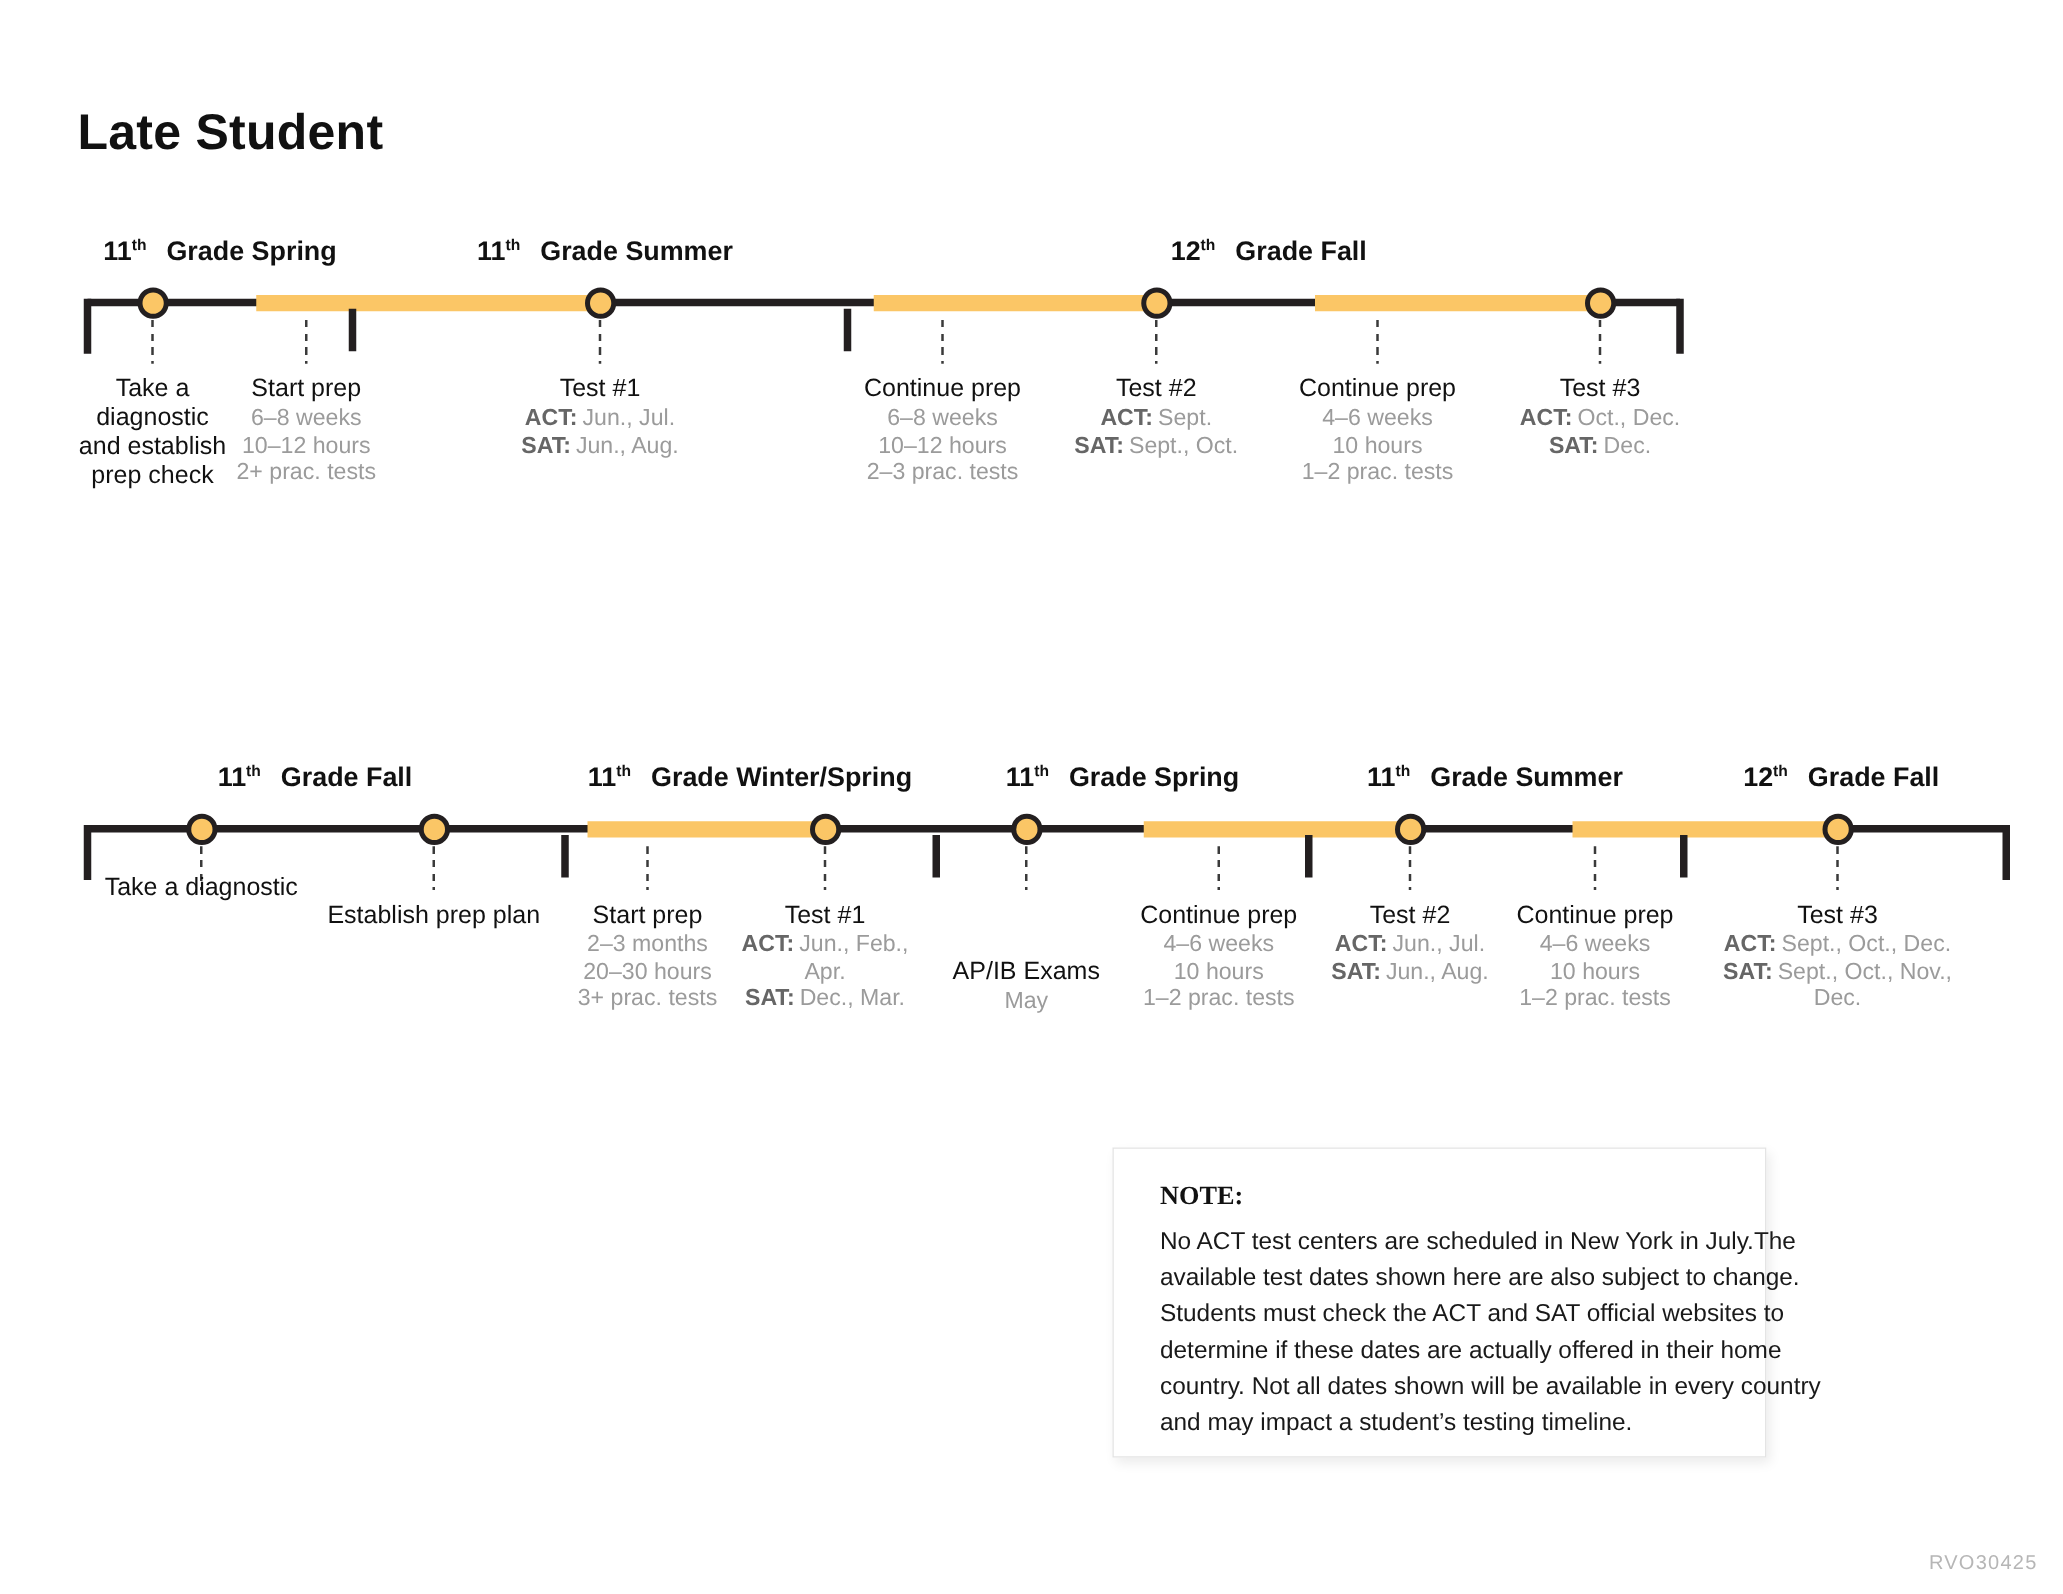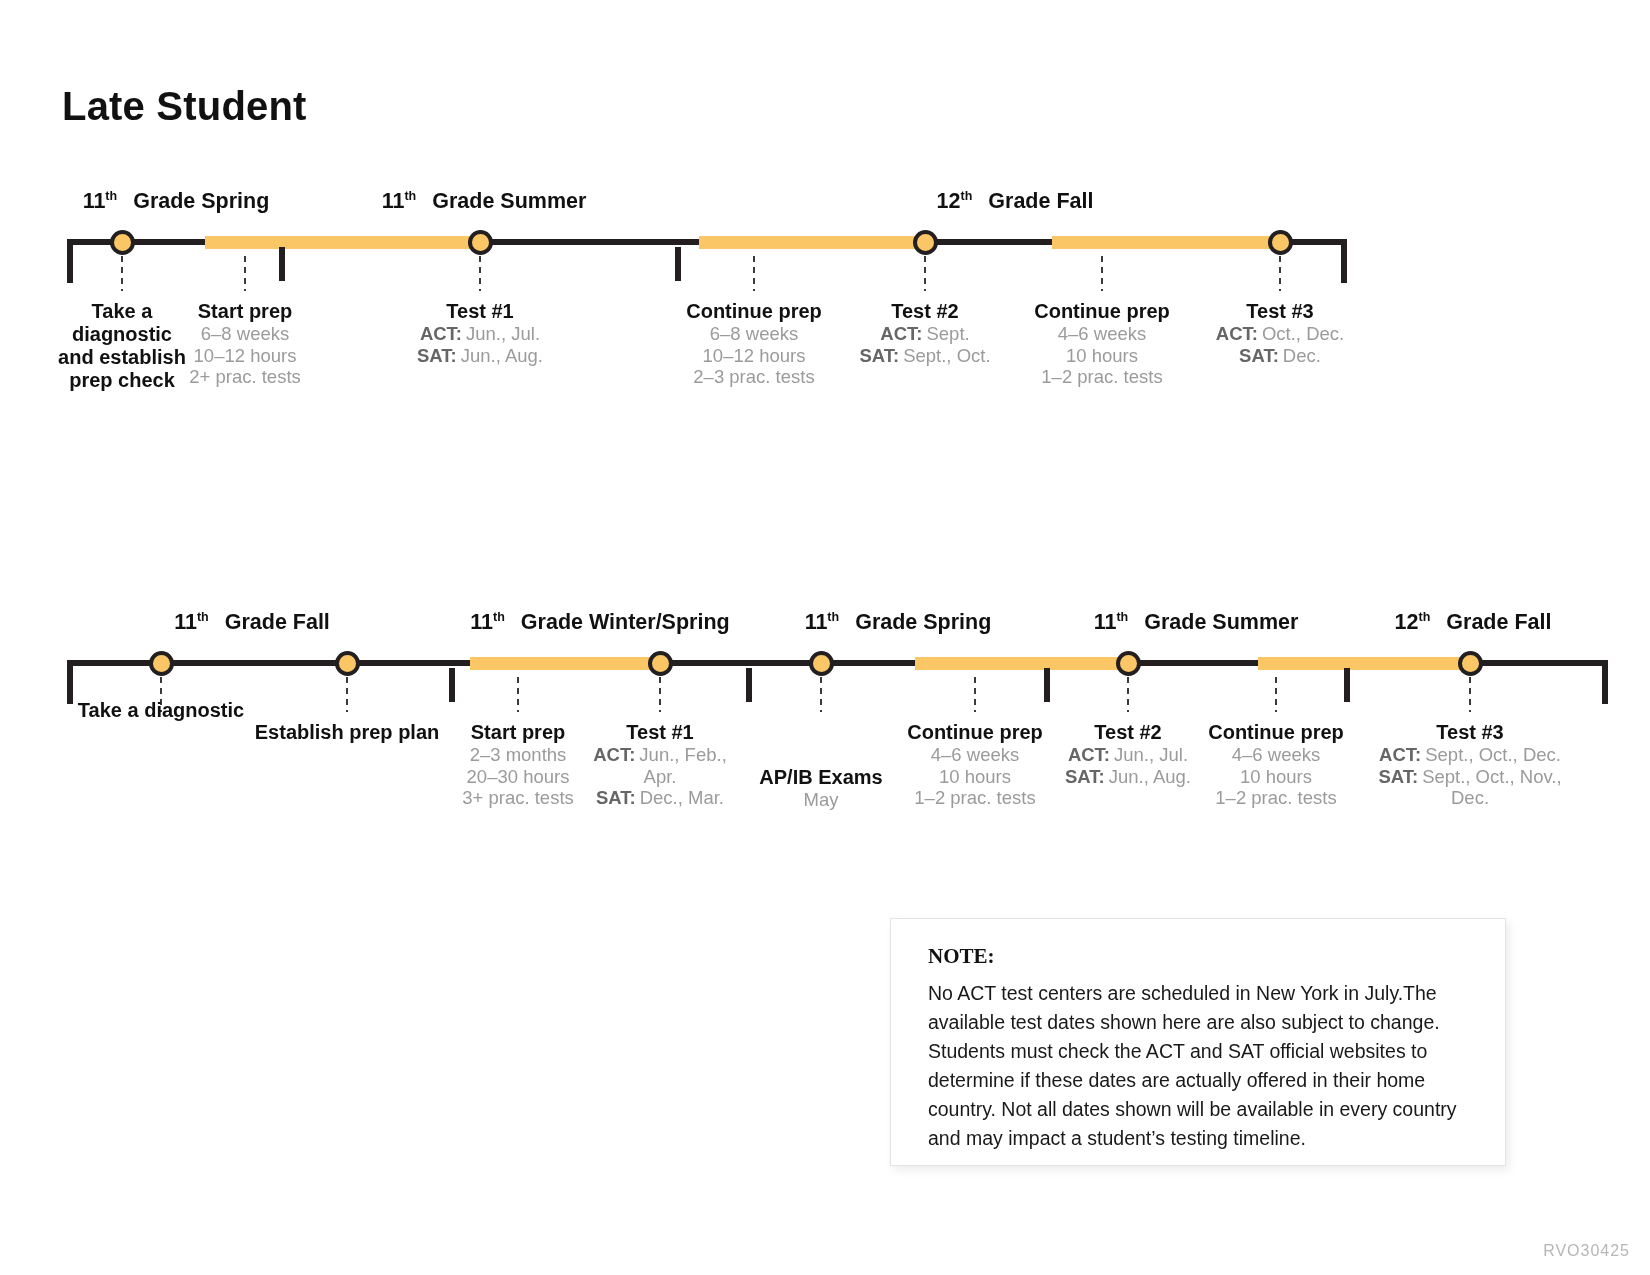--- a/index.html
+++ b/index.html
@@ -15,25 +15,25 @@
   .bar{position:absolute;height:13px;background:var(--orange);}
   .dot{position:absolute;width:25px;height:25px;border-radius:50%;background:var(--orange);
        border:4.5px solid var(--line);box-sizing:border-box;}
   .dash{position:absolute;width:2px;height:35px;
         background:repeating-linear-gradient(180deg,#3a3a3a 0 6px,transparent 6px 11px);}
   .period{position:absolute;transform:translateX(-50%);white-space:nowrap;
           font-weight:700;font-size:21.5px;color:#111;}
   .sup{font-size:12.5px;vertical-align:8px;font-weight:700;}
   .pname{margin-left:16px;}
   .label{position:absolute;transform:translateX(-50%);text-align:center;white-space:nowrap;}
-  .evt-title{display:block;font-weight:700;font-size:20px;color:#111;line-height:23px;}
+  .evt-title{display:block;font-weight:400;font-size:20px;color:#111;line-height:23px;}
   .evt-sub{display:block;font-size:18.5px;color:#9b9b9b;line-height:21.5px;}
   .sub-b{font-weight:700;color:#666;margin-right:4px;}
 
-  .note{position:absolute;left:890px;top:918px;width:616px;height:248px;background:#fff;
+  .note{position:absolute;left:890px;top:918px;width:523px;height:248px;background:#fff;
         border:1px solid #e4e4e4;box-shadow:3px 4px 9px rgba(0,0,0,.08);box-sizing:border-box;}
   .note-h{font-family:"Liberation Serif",serif;font-weight:700;font-size:21px;color:#111;
           margin:25px 0 0 37px;}
   .note-b{font-size:19.5px;line-height:29px;color:#191919;margin:10px 0 0 37px;white-space:pre;}
 
   .rvo{position:absolute;left:1470px;top:1242px;width:160px;text-align:right;
        font-size:16px;color:#b6b6b6;letter-spacing:1px;}
 </style>
 </head>
 <body>

